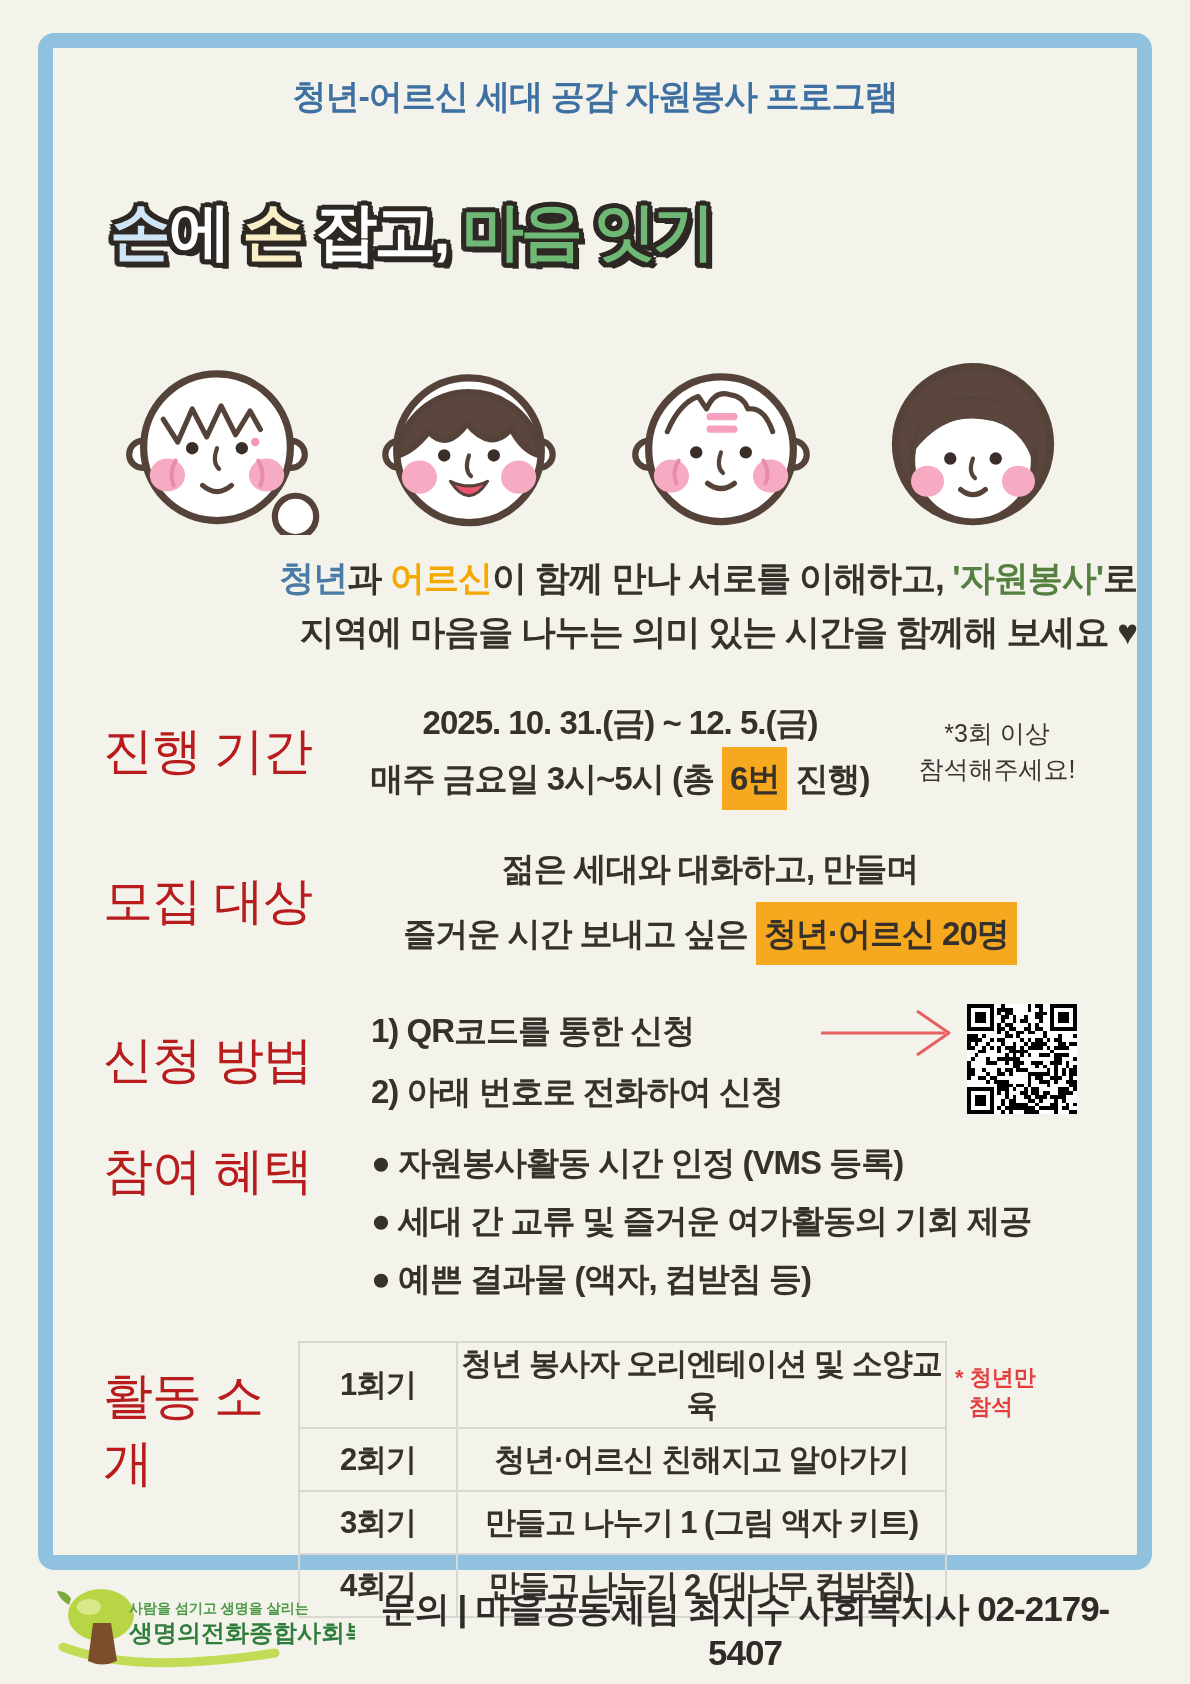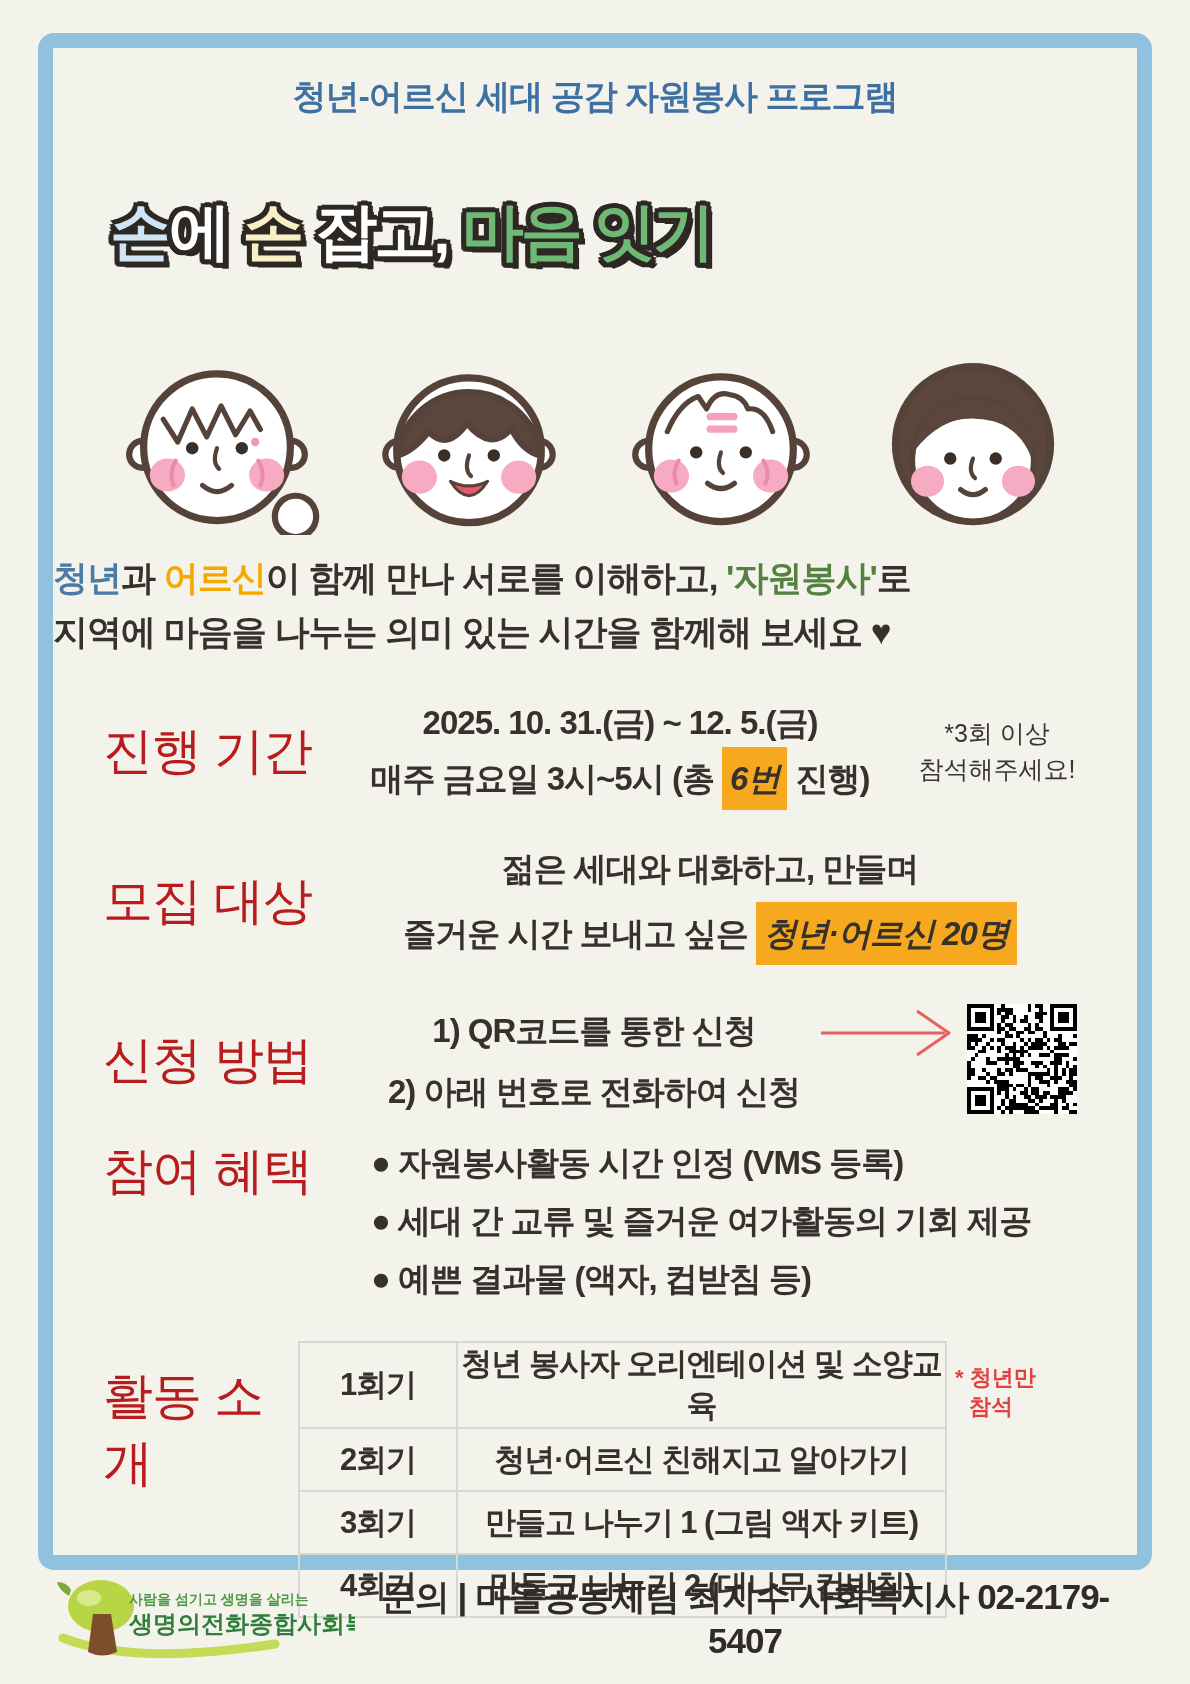--- a/index.html
+++ b/index.html
@@ -39,21 +39,21 @@
   }
   .tp-blue   { color:#cfe4f4; }
   .tp-white  { color:#ffffff; }
   .tp-yellow { color:#f9eec6; }
   .tp-green  { color:#6fb876; }
 
   .faces { display:flex; justify-content:center; gap:4px; margin-top:14px; }
   svg.face { width:248px; height:186px; }
 
   .desc {
-    text-align:left;
+    text-align:right;
     margin-top:16px;
     font-size:35px; font-weight:bold;
     line-height:1.55;
     color:#37312c;
     letter-spacing:-1px;
   }
   .d-blue   { color:#4a7ba6; }
   .d-orange { color:#f5a800; }
   .d-green  { color:#55803f; }
 
@@ -69,24 +69,24 @@
     text-align:center;
     line-height:1.7;
     letter-spacing:-1px;
   }
   .note {
     width:180px; flex-shrink:0;
     font-size:25px; font-weight:normal;
     text-align:center; line-height:1.45;
     color:#3a3530;
   }
-  mark { background:#f6a81f; color:inherit; padding:13px 8px;font-style:italic; }
+  mark { background:#f6a81f; color:inherit; padding:13px 8px; }
 
   .apply-zone { flex:1; display:flex; align-items:center; }
-  .apply-lines { flex:1; text-align:center; padding-left:38px; font-size:33px; font-weight:bold; line-height:1.85; letter-spacing:-1px; }
+  .apply-lines { flex:1; text-align:left; padding-left:38px; font-size:33px; font-weight:bold; line-height:1.85; letter-spacing:-1px; }
   .arrow-wrap { width:150px; flex-shrink:0; margin-top:-52px; }
   .qr-wrap { width:120px; flex-shrink:0; }
 
   .bullets { flex:1; text-align:left; padding-left:38px; font-size:33px; font-weight:bold; line-height:1.75; letter-spacing:-1px; }
 
   .info.activities { align-items:flex-start; }
   .info.activities .label { width:195px; padding-top:22px; }
   .table-wrap { flex:1; position:relative; margin-right:140px; }
   table.sessions { width:100%; border-collapse:collapse; background:transparent; }
   table.sessions td {
@@ -100,21 +100,21 @@
   .annot {
     position:absolute; left:calc(100% + 8px); top:23px;
     width:130px;
     font-size:22px; font-weight:bold;
     color:#e43f3f; line-height:1.3;
     text-align:left;
   }
   .footer {
     position:absolute; left:0; bottom:0;
     width:1190px; height:110px;
-    display:flex; 
+    display:flex; align-items:center;
     padding:0 55px;
   }
   .logo { width:300px; height:92px; flex-shrink:0; }
   .contact {
     flex:1; text-align:center;
     font-size:35px; font-weight:bold;
     color:#2f2b27; letter-spacing:-1px;
   }
 </style>
 </head>

